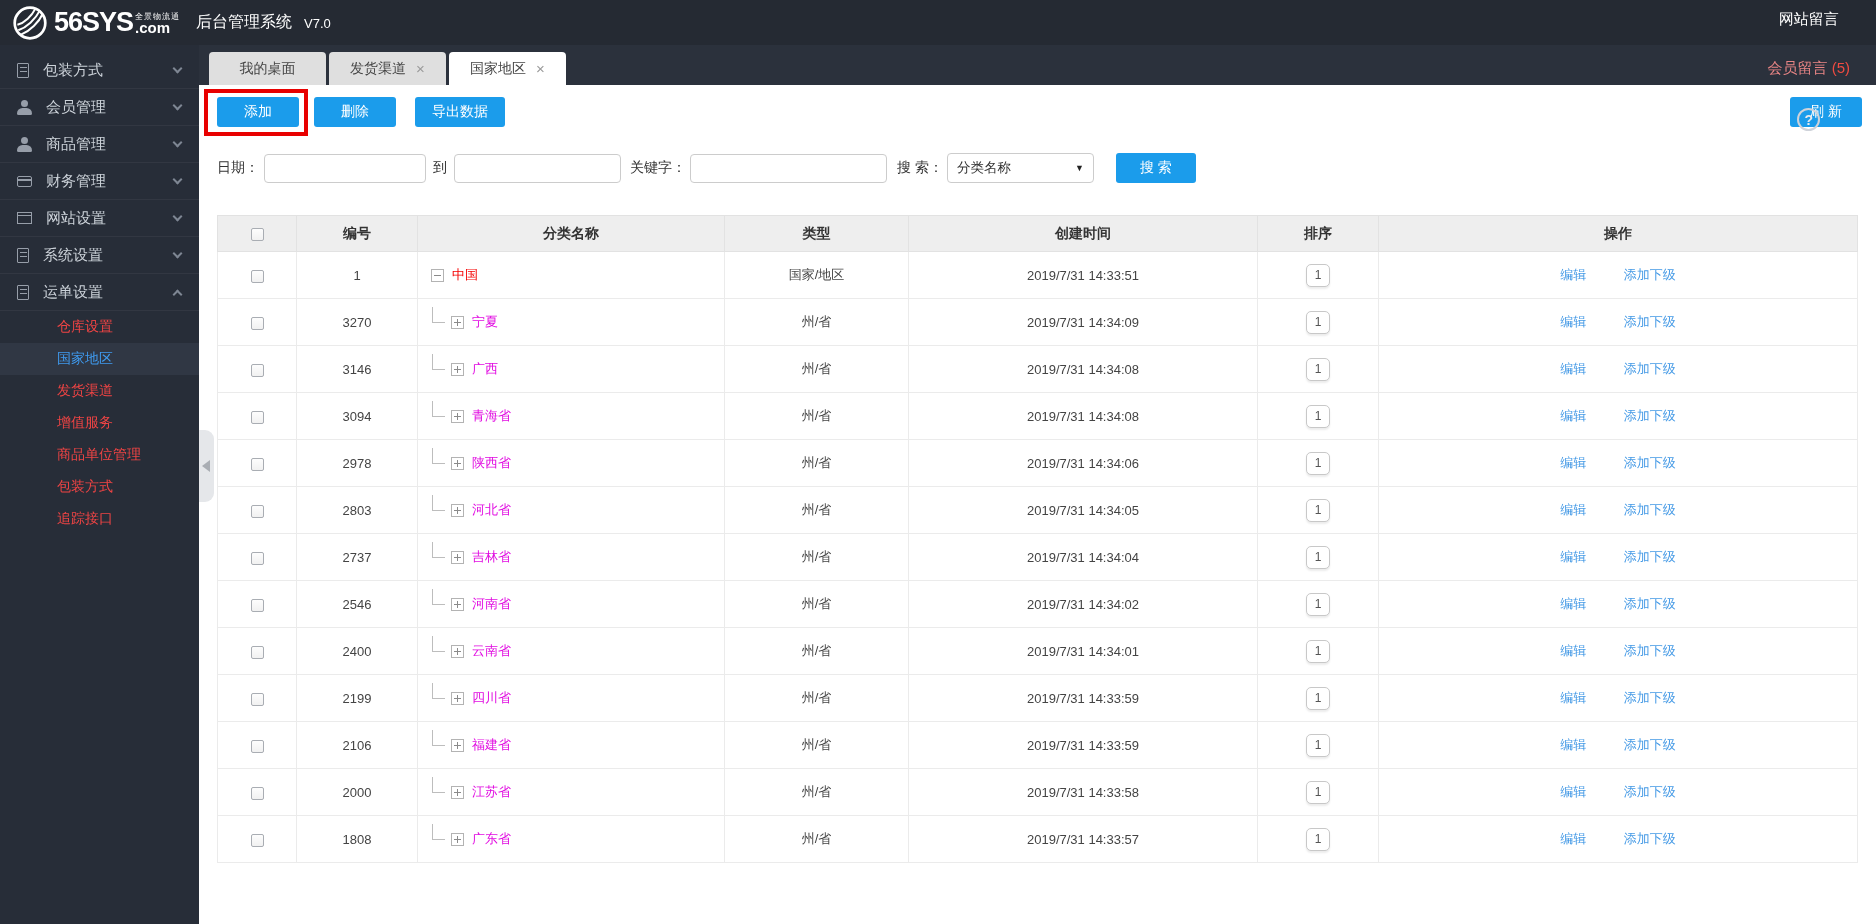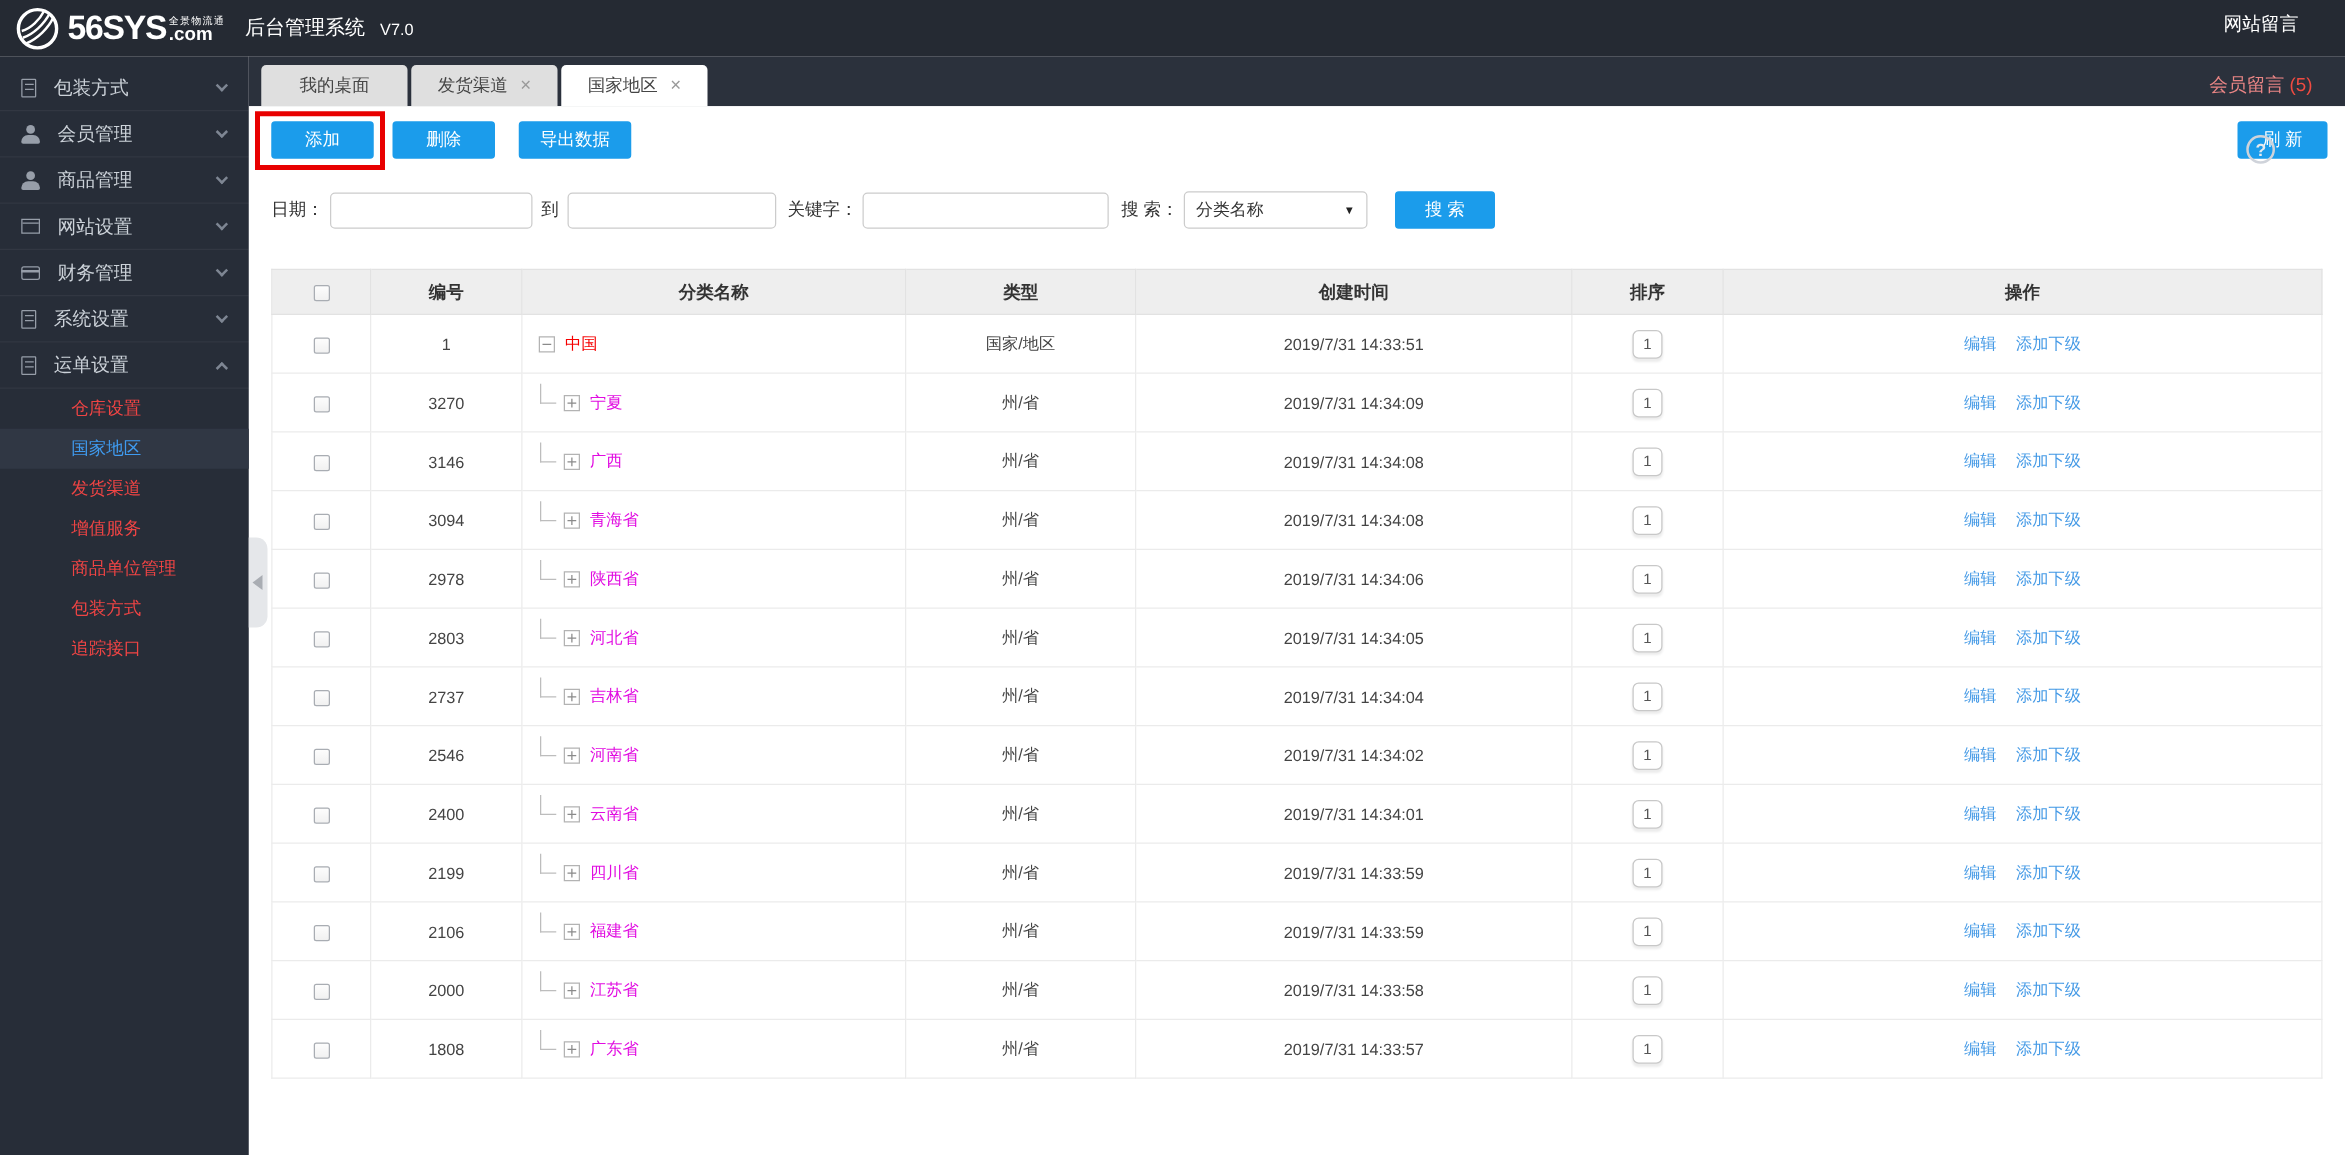--- a/index.html
+++ b/index.html
@@ -95,21 +95,21 @@
   .c-name-td { text-align:left !important; padding-left:13px; }
   .tree { display:flex; align-items:center; }
   .pm { width:13px; height:13px; border:1px solid #b3b3b3; background:#fff; position:relative; flex:none; cursor:pointer; }
   .pm::before { content:""; position:absolute; left:2px; right:2px; top:50%; height:1px; margin-top:-0.5px; background:#8a8a8a; }
   .pm.plus::after { content:""; position:absolute; top:2px; bottom:2px; left:50%; width:1px; margin-left:-0.5px; background:#8a8a8a; }
   .lcon { width:13px; height:16px; border-left:1px solid #bdbdbd; border-bottom:1px solid #bdbdbd; transform:translateY(-7px); margin:0 6px 0 1px; flex:none; }
   .nm { margin-left:8px; color:#e10ce1; cursor:pointer; text-decoration:none; }
   .nm.root { color:#f50000; }
   .cbx { display:inline-block; width:13px; height:13px; border:1px solid #a9adb3; border-radius:2px; background:linear-gradient(#fdfdfd,#f1f1f1); vertical-align:middle; cursor:pointer; }
   .sort-badge { display:inline-flex; align-items:center; justify-content:center; min-width:24px; height:23px; border:1px solid #c8c8c8; border-radius:5px; background:#fff; box-shadow:0 2px 2px rgba(0,0,0,0.08); font-size:12px; color:#555; cursor:pointer; }
-  .op { color:#459ae6; margin:0 6px; cursor:pointer; text-decoration:none; }
+  .op { color:#459ae6; margin:0 17px; cursor:pointer; text-decoration:none; }
   .c-time-td { color:#333; }
 </style>
 </head>
 <body>
 
 <header class="hdr">
   <svg class="logo-svg" viewBox="0 0 40 40">
     <circle cx="20" cy="20" r="17" fill="none" stroke="#fff" stroke-width="3"></circle>
     <path d="M7 28 C16 25 26 16 31 6" stroke="#fff" stroke-width="2.2" fill="none"></path>
     <path d="M10 33 C20 29 30 19 34 10" stroke="#fff" stroke-width="2.2" fill="none"></path>
@@ -152,28 +152,28 @@
         <span class="chev"></span>
       </div>
 
       <div class="nav-item">
         <span class="s-icn i-goods-icon"></span>
         <span class="nav-label">商品管理</span>
         <span class="chev"></span>
       </div>
 
       <div class="nav-item">
+        <span class="s-icn i-finance-icon"></span>
+        <span class="nav-label">财务管理</span>
+        <span class="chev"></span>
+      </div>
+
+      <div class="nav-item">
         <span class="s-icn i-website-icon"></span>
         <span class="nav-label">网站设置</span>
-        <span class="chev"></span>
-      </div>
-
-      <div class="nav-item">
-        <span class="s-icn i-finance-icon"></span>
-        <span class="nav-label">财务管理</span>
         <span class="chev"></span>
       </div>
 
       <div class="nav-item">
         <span class="s-icn i-system-icon"></span>
         <span class="nav-label">系统设置</span>
         <span class="chev"></span>
       </div>
 
       <div class="nav-item">

